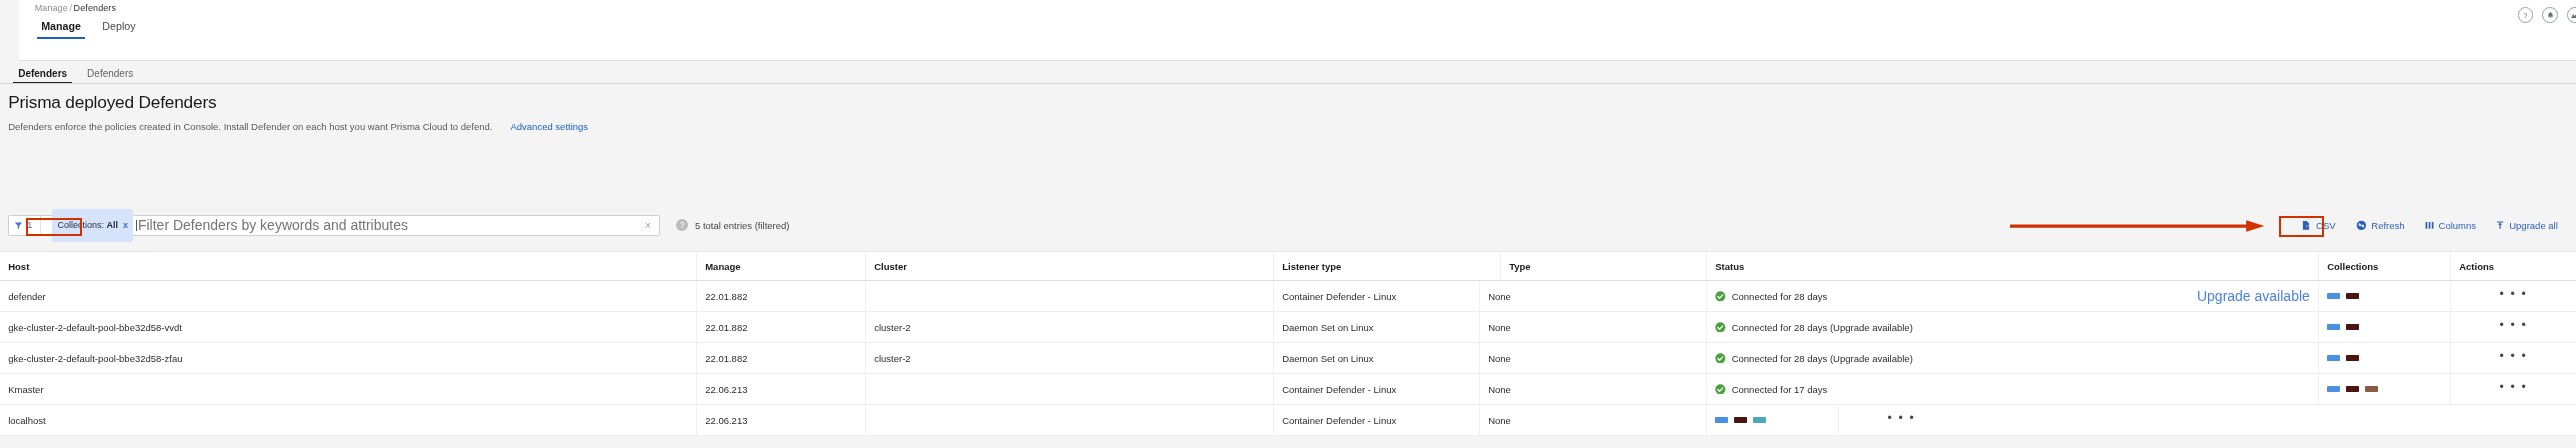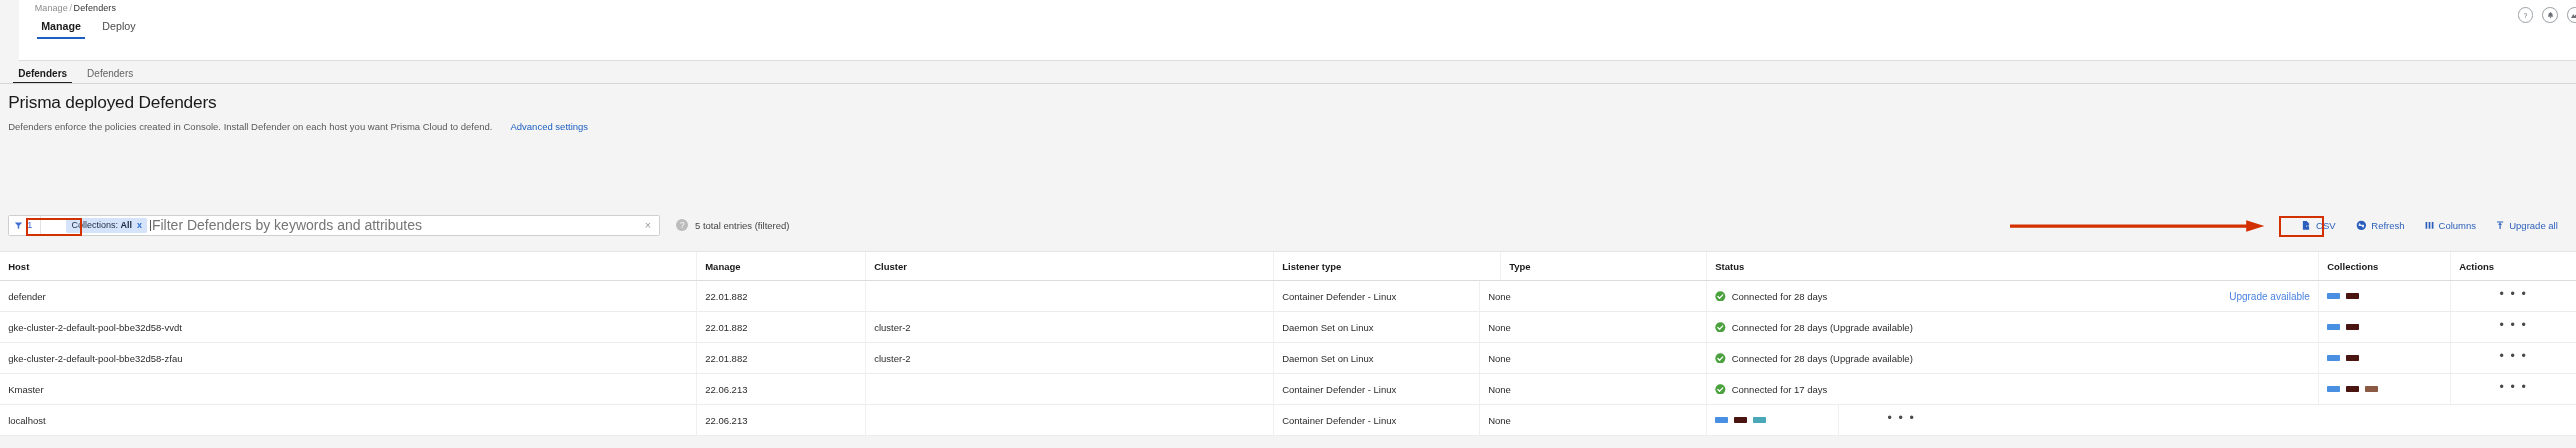--- a/index.html
+++ b/index.html
@@ -86,21 +86,21 @@
   .filter-count {
     display: flex; align-items: center; gap: 4.1px;
     padding: 0 7.4px 0 5px; height: 100%;
     border-right: 0.8px solid #e2e2e2;
   }
   .funnel { display: block; }
   .filter-count-num { font-size: 9px; color: #3f6fd0; }
   .chip {
     display: flex; align-items: center; gap: 5px;
     background: #d6e4fb; color: #1d2a3d; font-size: 9px;
-    height: 15px; padding: 0 5px 0 5.8px; margin-left: 25px; border-radius: 1.6px;
+    height: 33px; padding: 0 5px 0 5.8px; margin-left: 11px; border-radius: 1.6px;
     white-space: nowrap; cursor: pointer;
   }
   .chip b { font-weight: bold; }
   .chip .chip-x { color: #2f6fd8; font-size: 9px; font-weight: bold; cursor: pointer; }
   .filter-caret {
     width: 0.8px; height: 11.5px; background: #555; margin-left: 2.5px;
   }
   .filter-placeholder {
     font-size: 14px; color: #a7a7a7; margin-left: 1.6px; flex: 1;
     border: none; outline: none; background: transparent;
@@ -157,21 +157,21 @@
   .c-cluster { width: 408px; }
   .c-type    { width: 206px; }
   .c-listener{ width: 227px; }
   .c-status  { width: 612px; }
   .c-coll    { width: 132px; }
   .c-actions { width: 125px; border-right: none; }
 
   .status-wrap { display: flex; align-items: center; gap: 5.8px; }
   .ok-dot { width: 10.7px; height: 10.7px; flex: 0 0 10.7px; }
   .upgrade-link {
-    color: #4a82e0; font-size: 10px; margin-left: auto; cursor: pointer;
+    color: #4a82e0; font-size: 14px; margin-left: auto; cursor: pointer;
     white-space: nowrap;
   }
   .coll-chips { display: flex; align-items: center; gap: 5.8px; }
   .coll-chip { width: 13px; height: 5.8px; border-radius: 0.8px; }
   .dots {
     color: #4a4a4a; font-size: 12.4px; letter-spacing: 1.6px;
     cursor: pointer; width: 100%; text-align: center; line-height: 1;
     padding-bottom: 3.3px;
   }
   .table-bottom {

